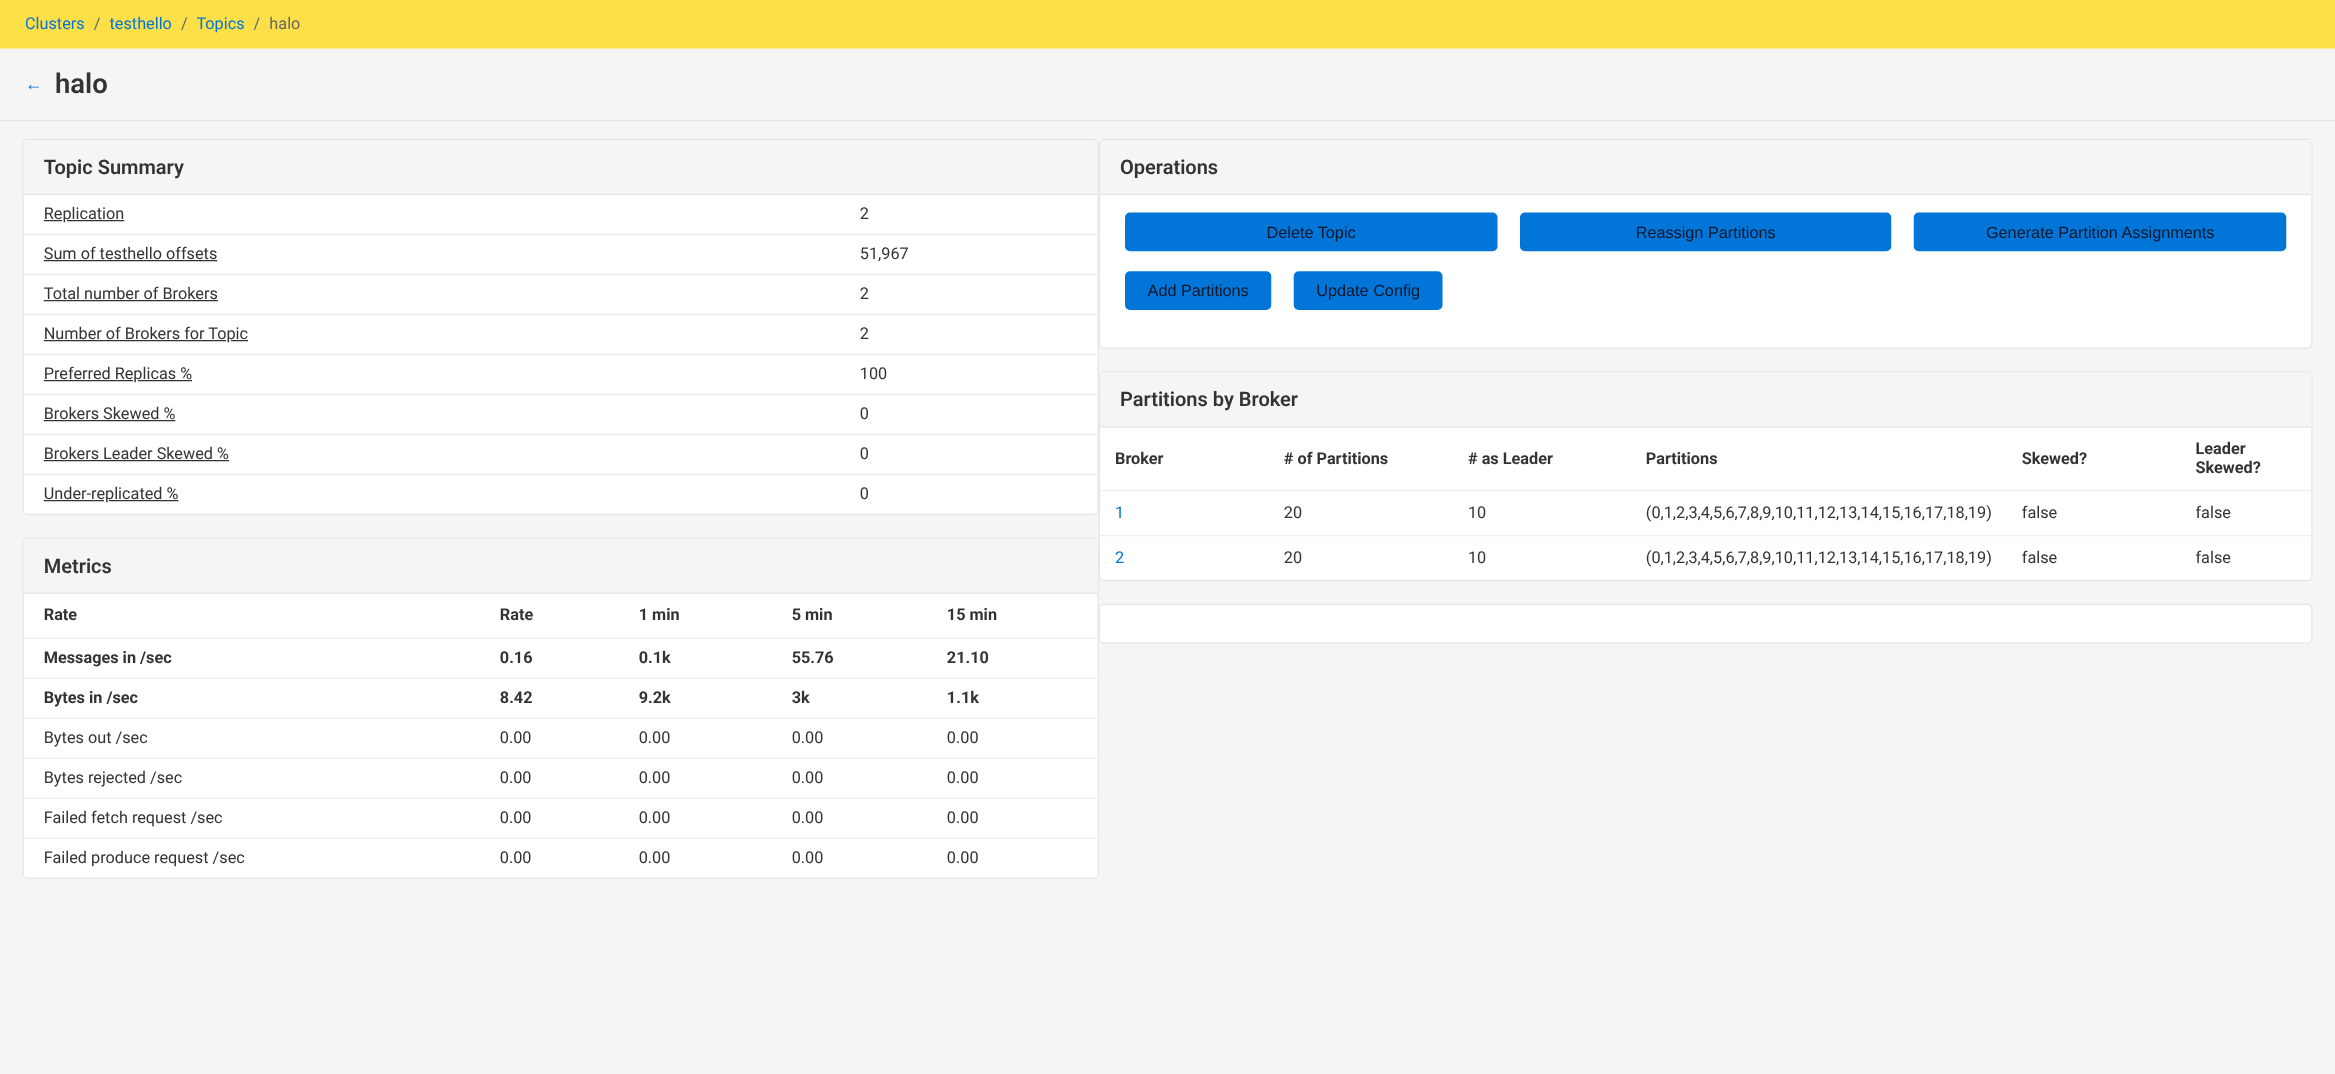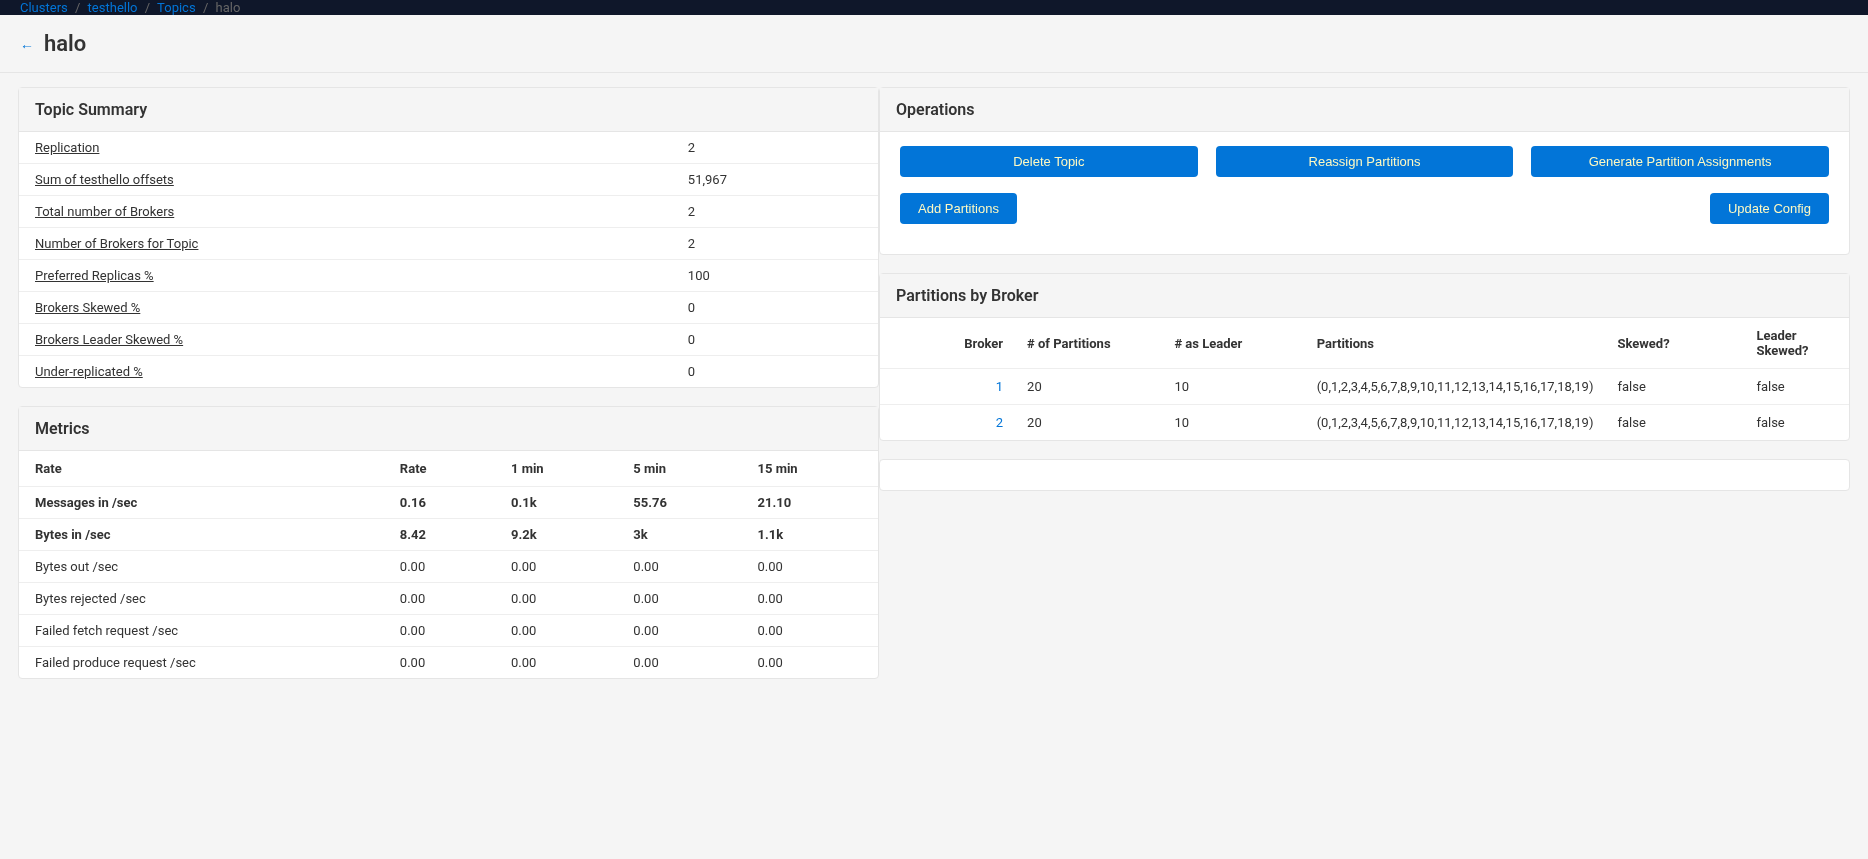--- a/index.html
+++ b/index.html
@@ -7,22 +7,22 @@
       padding: 0;
       box-sizing: border-box;
     }
     body {
       font-family: -apple-system, BlinkMacSystemFont, "Segoe UI", Roboto, "Helvetica Neue", Arial, sans-serif;
       font-size: 14px;
       color: #333;
       background: #f5f5f5;
     }
     .breadcrumb-bar {
-      background: #0f172a;
-      padding: 0 20px;
+      background: #fde047;
+      padding: 12px 20px;
       font-size: 13px;
     }
     .breadcrumb-bar a {
       color: #0275d8;
       text-decoration: none;
     }
     .breadcrumb-bar .sep {
       color: #666;
       margin: 0 4px;
     }
@@ -120,21 +120,21 @@
     .metrics-table tr:last-child td {
       border-bottom: none;
     }
     .btn-row {
       display: flex;
       gap: 18px;
       margin-bottom: 16px;
     }
     .btn {
       background: #0275d8;
-      color: #fef9c3;
+      color: #0f172a;
       border: none;
       padding: 8px 18px;
       border-radius: 4px;
       font-size: 13px;
       cursor: pointer;
       text-align: center;
     }
     .btn-row-1 .btn {
       flex: 1;
     }
@@ -155,21 +155,21 @@
       font-size: 13px;
       vertical-align: top;
     }
     .broker-table tr:last-child td {
       border-bottom: none;
     }
     .broker-table a {
       color: #0275d8;
       text-decoration: none;
     }
-    .broker-table th:nth-child(1), .broker-table td:nth-child(1) { width: 17%; text-align: right; }
+    .broker-table th:nth-child(1), .broker-table td:nth-child(1) { width: 17%; }
     .broker-table th:nth-child(2), .broker-table td:nth-child(2) { width: 18%; }
     .broker-table th:nth-child(3), .broker-table td:nth-child(3) { width: 18%; }
     .broker-table th:nth-child(4), .broker-table td:nth-child(4) { width: 18%; }
     .broker-table th:nth-child(5), .broker-table td:nth-child(5) { width: 17%; }
     .broker-table th:nth-child(6), .broker-table td:nth-child(6) { width: 12%; }
     .consumers-body {
       min-height: 30px;
     }
   </style>
 </head>
@@ -301,21 +301,21 @@
   <div class="col-right">
 
     <div class="panel">
       <div class="panel-header">Operations</div>
       <div class="panel-body padded">
         <div class="btn-row btn-row-1">
           <button class="btn">Delete Topic</button>
           <button class="btn">Reassign Partitions</button>
           <button class="btn">Generate Partition Assignments</button>
         </div>
-        <div class="btn-row btn-row-2" style="justify-content: space-between;">
+        <div class="btn-row btn-row-2" style="justify-content: flex-start;">
           <button class="btn">Add Partitions</button>
           <button class="btn">Update Config</button>
         </div>
       </div>
     </div>
 
     <div class="panel">
       <div class="panel-header">Partitions by Broker</div>
       <div class="panel-body">
         <table class="broker-table">

